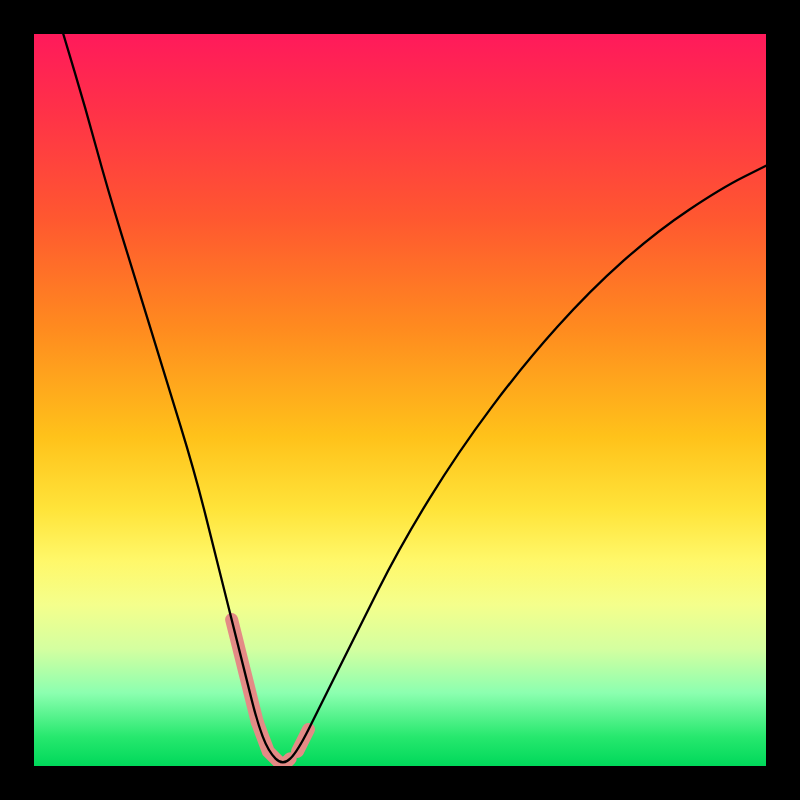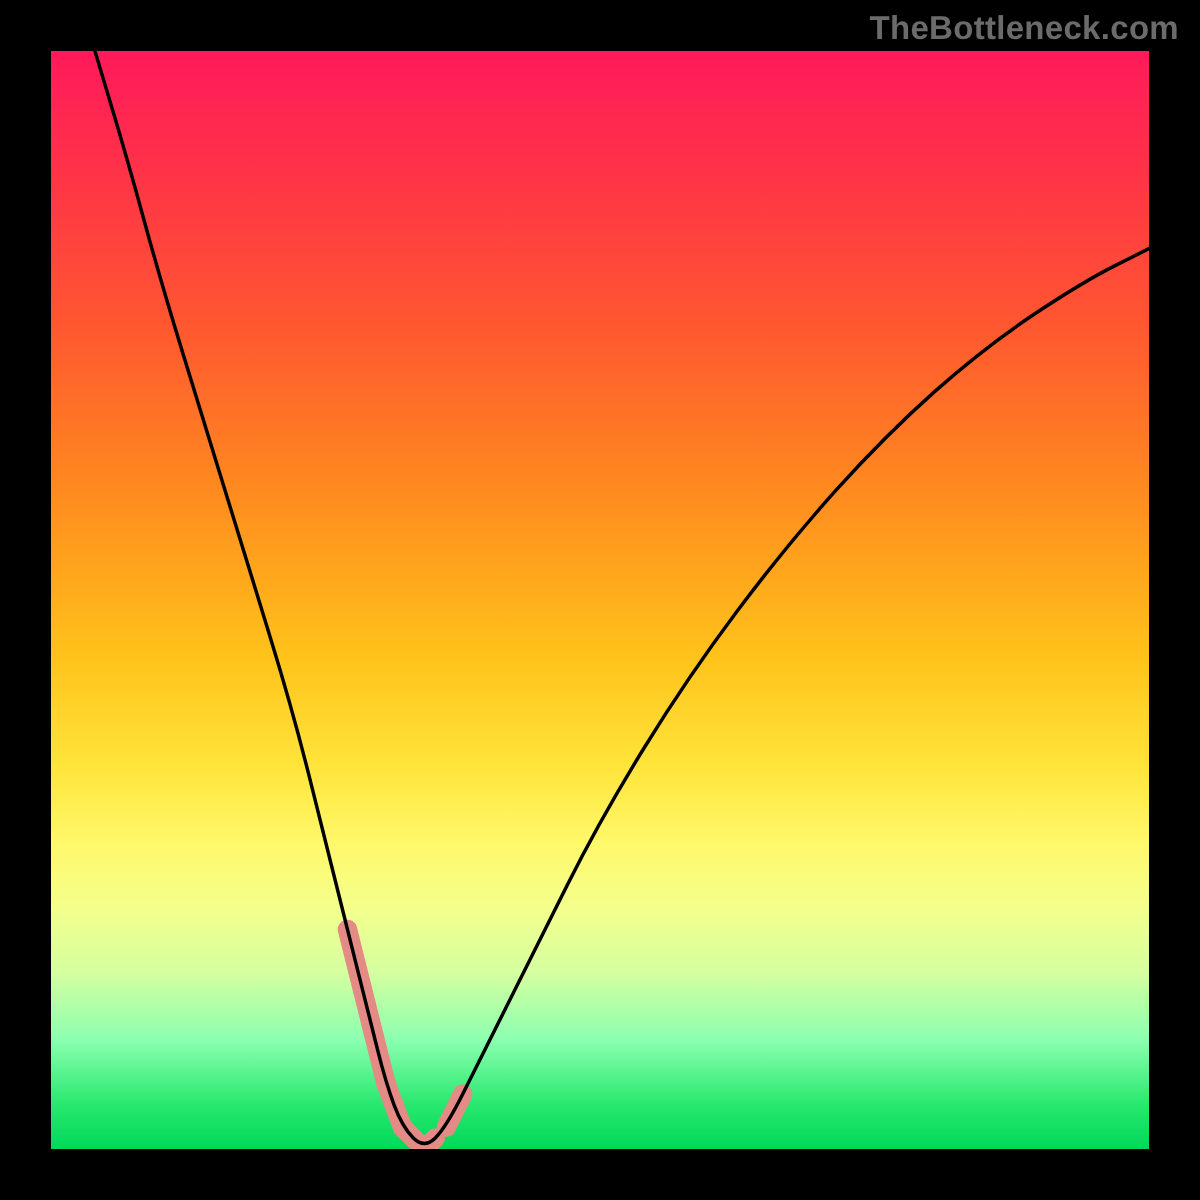--- a/index.html
+++ b/index.html
@@ -68,21 +68,20 @@
     stroke: #e48b86;
     stroke-width: 13;
     stroke-linecap: round;
   }
 </style>
 </head>
 <body>
 
 <div class="frame">
 
-  <div class="watermark">TheBottleneck.com</div>
 
   <div class="plot-area">
     <svg class="curve" viewBox="0 0 732 732" preserveAspectRatio="none">
 
       <path class="pink-seg" d="M 197.64000000000001 585.6 L 201.91 602.68 L 206.18 619.76 L 210.45 636.84 L 214.72 653.92 L 218.99 671 L 223.26 688.08"></path>
       <path class="pink-seg" d="M 223.26 688.08 L 228.75 702.72 L 234.24 717.36 L 239.73000000000002 722.85 L 245.22000000000003 728.34 L 250.71 730.17 L 256.2 724.68"></path>
       <path class="pink-seg" d="M 263.52 717.36 L 266.265 711.87 L 269.01 706.38 L 271.755 700.89 L 274.5 695.4"></path>
 
       <path class="curve-path" d="M 29.28 0 Q 29.28 0 40.260000000000005 36.599999999999966 Q 51.24 73.19999999999993 62.22 113.45999999999998 Q 73.2 153.72000000000003 87.84 201.3 Q 102.48 248.88 117.12 296.46 Q 131.76 344.03999999999996 146.39999999999998 391.62 Q 161.04 439.2 172.01999999999998 483.12 Q 183 527.04 190.32 556.3199999999999 Q 197.64000000000001 585.6 204.95999999999998 614.88 Q 212.27999999999997 644.16 217.76999999999998 666.12 Q 223.26 688.08 228.75 702.72 Q 234.24 717.36 241.56 724.6800000000001 Q 248.88000000000002 732 256.2 724.6800000000001 Q 263.52 717.36 274.5 695.4000000000001 Q 285.48 673.44 303.78 636.84 Q 322.08 600.24 344.03999999999996 556.3199999999999 Q 366 512.4 395.28 464.82 Q 424.55999999999995 417.24 457.5 373.32 Q 490.44000000000005 329.4 523.3800000000001 292.79999999999995 Q 556.32 256.2 589.26 226.92 Q 622.1999999999999 197.64 655.1399999999999 175.68 Q 688.0799999999999 153.72000000000003 710.04 142.74 L 732 131.76"></path>
     </svg>

